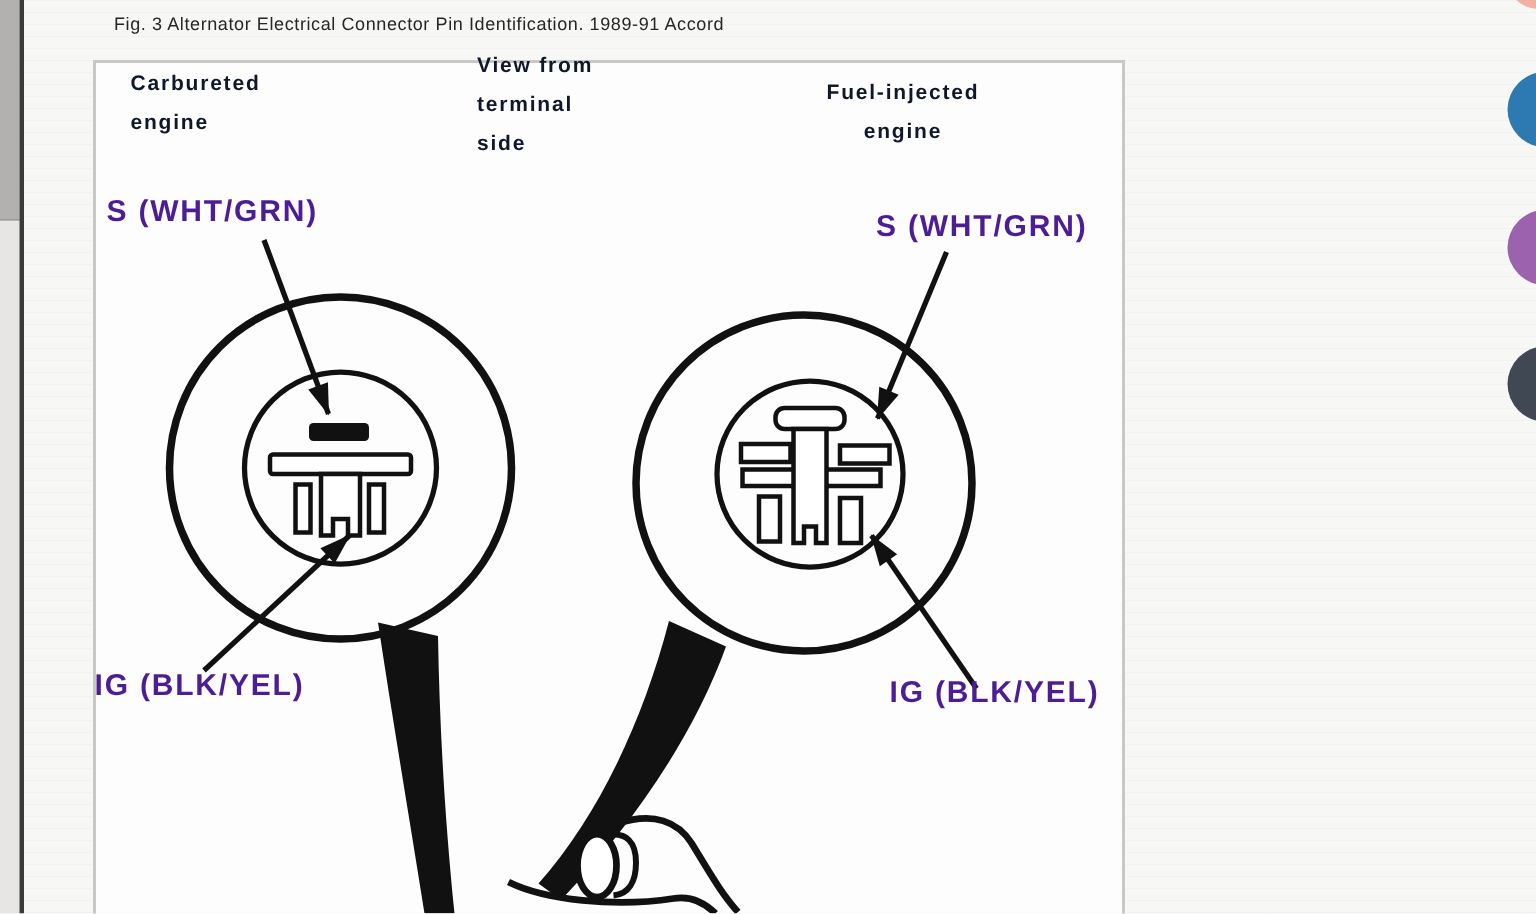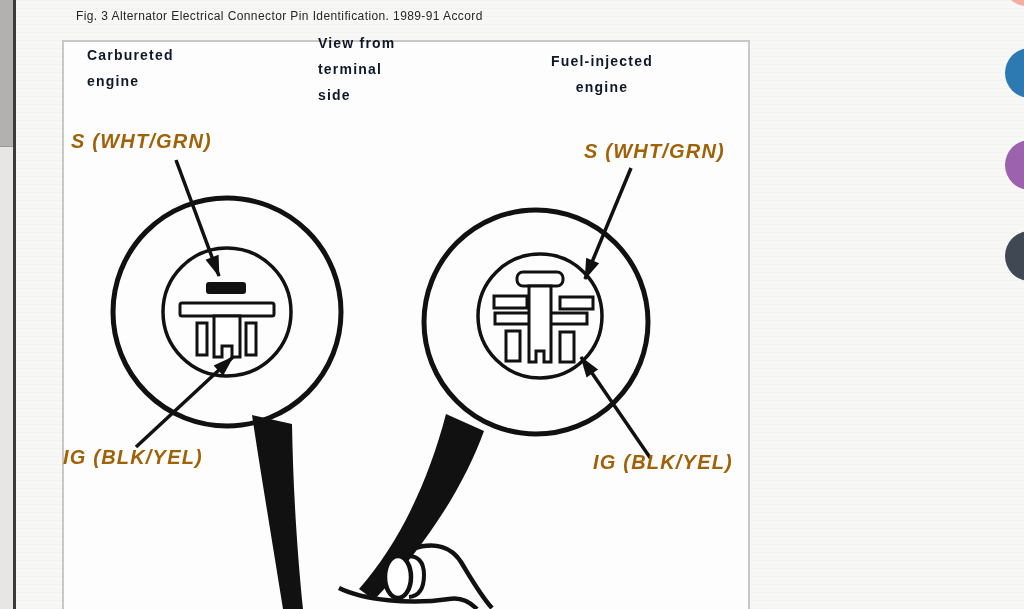--- a/index.html
+++ b/index.html
@@ -26,21 +26,21 @@
   }
   
   .hdr{
     position:absolute;font-weight:bold;font-size:14px;line-height:26px;
     letter-spacing:1.2px;white-space:pre-line;color:#0f172a;
   }
   .hdr-carb{left:87px;top:42px;}
   .hdr-view{left:318px;top:30px;}
   .hdr-fuel{left:551px;top:48px;text-align:center;}
   .pin-label{
-    position:absolute;font-weight:bold;font-size:20px;letter-spacing:1.2px;color:#a16207;white-space:nowrap;font-style:italic;
+    position:absolute;font-weight:bold;font-size:20px;letter-spacing:1.2px;color:#4c1d95;white-space:nowrap;
   }
   .s-left{left:71px;top:130px;}
   .s-right{left:584px;top:140px;}
   .ig-left{left:63px;top:446px;}
   .ig-right{left:593px;top:451px;}
   
   .diagram-svg{position:absolute;left:0;top:0;width:1024px;height:609px;}
   
   .edge-icon{position:absolute;border-radius:50%;width:50px;height:50px;}
   .edge-icon.red{left:1004px;top:-38px;width:44px;height:44px;opacity:.8;}

